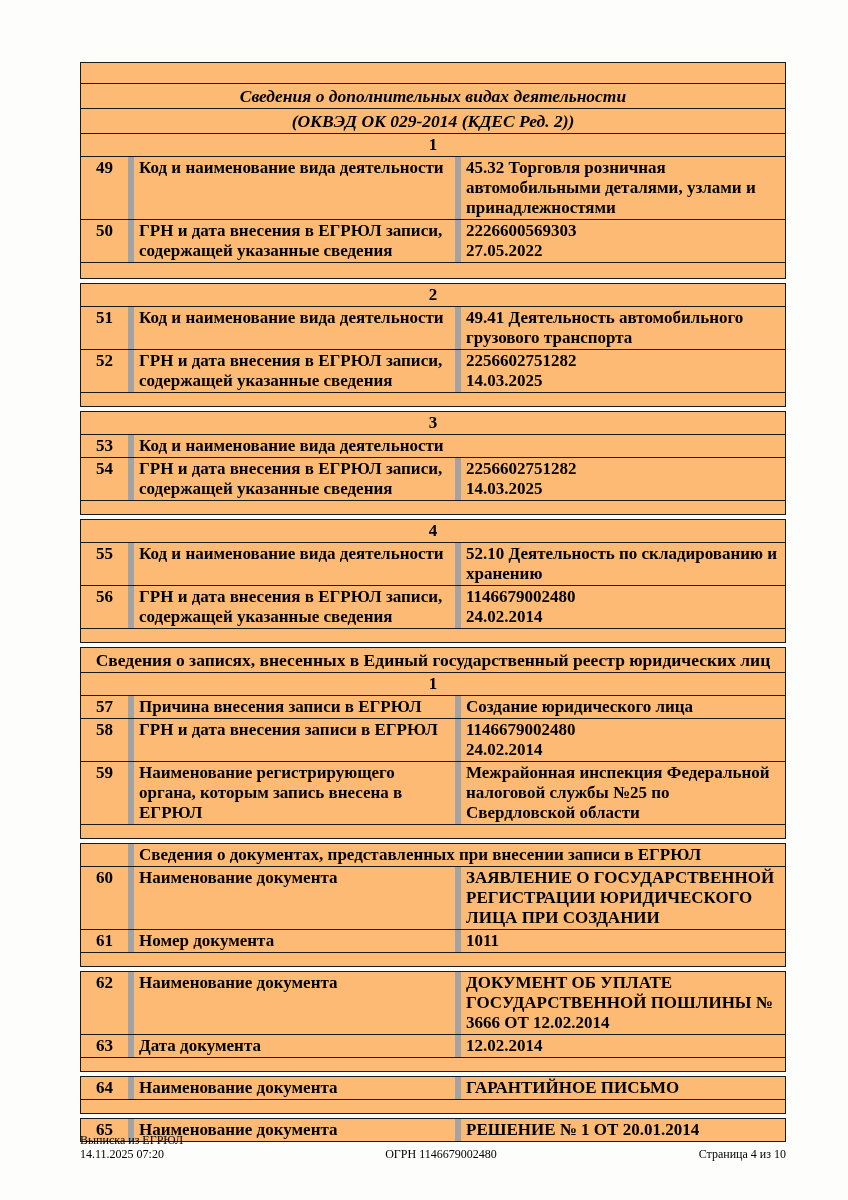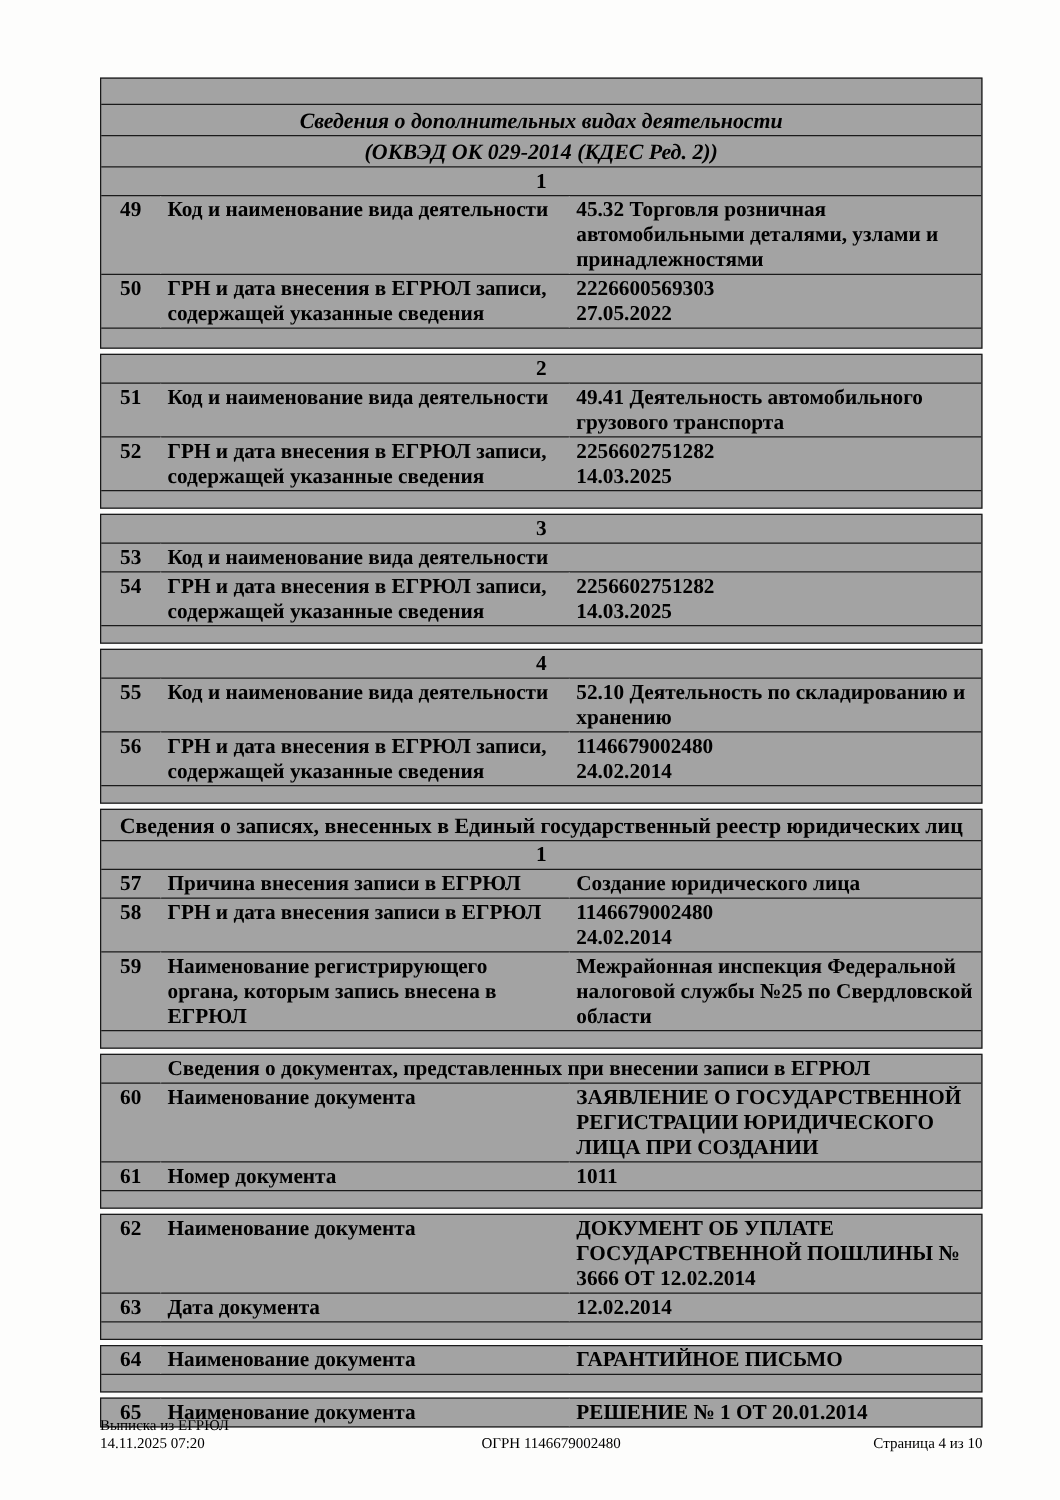--- a/index.html
+++ b/index.html
@@ -15,21 +15,21 @@
     width: 848px; height: 1200px;
   }
   .content {
     position: absolute;
     left: 80px; top: 62px;
     width: 706px;
   }
   .box {
     border: 1px solid #1a1a1a;
     margin-bottom: 4px;
-    background: #a3a3a3;
+    background: #fdba74;
   }
   .row { border-top: 1px solid #1a1a1a; font-weight: bold; }
   .box .row:first-child { border-top: none; }
   .row.spacer-top { height: 20px; }
   .row.spacer { height: 14px; }
   .row.spacer-lg { height: 16px; }
   .row.title {
     text-align: center;
     font-size: 17.5px;
     line-height: 22px;
@@ -51,21 +51,21 @@
   .row.subheader {
     display: grid;
     grid-template-columns: 47px 1fr;
   }
   .cell {
     font-size: 17px;
     line-height: 20px;
     padding: 1px 5px;
   }
   .cell.n { text-align: center; padding: 1px 2px; }
-  .cell.label, .cell.value, .cell.merged { border-left: 1px solid #a3a3a3; }
+  .cell.label, .cell.value, .cell.merged { border-left: 6px solid #a3a3a3; }
   .cell.value { white-space: pre-line; }
   .h1 { min-height: 22px; }
   .h2 { min-height: 42px; }
   .h3 { min-height: 62px; }
   .footer {
     position: absolute;
     left: 80px; top: 1133px;
     width: 706px;
     display: flex;
     justify-content: space-between;

